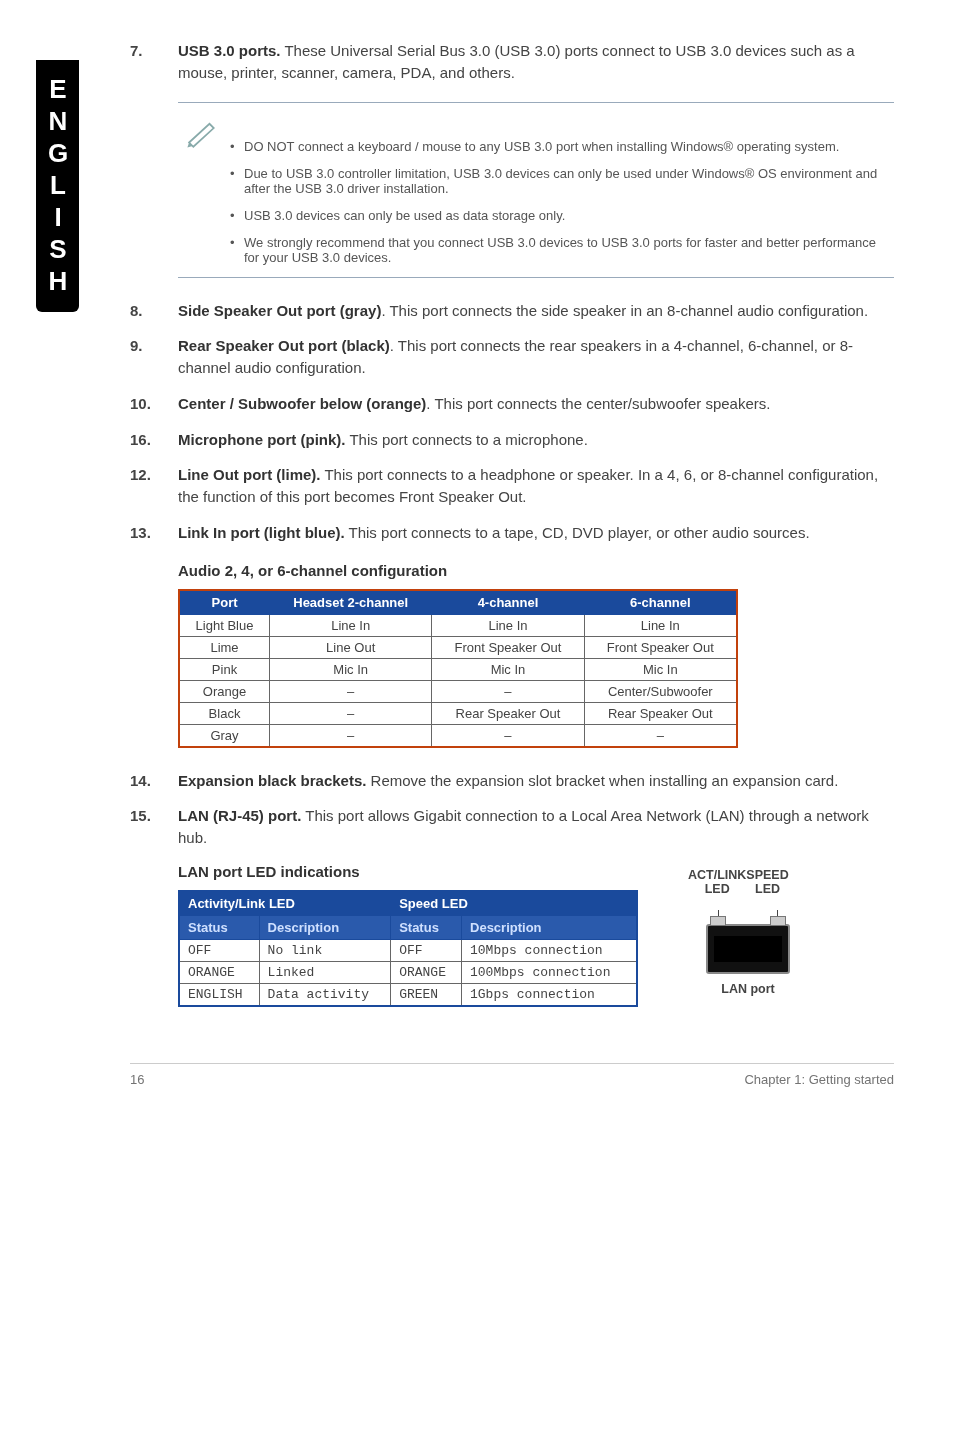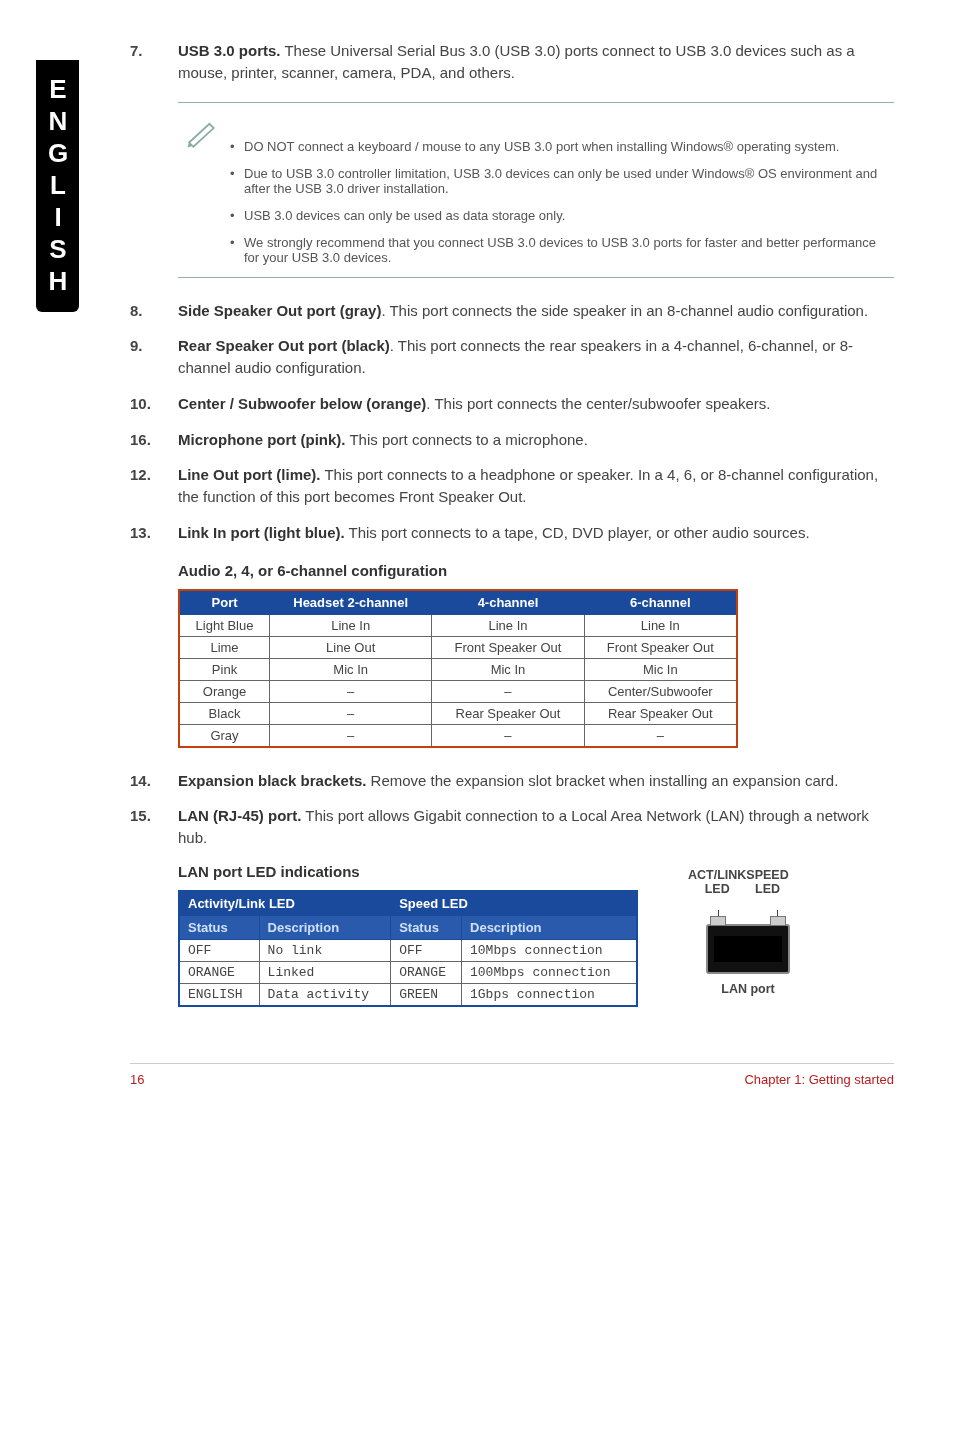--- a/index.html
+++ b/index.html
@@ -135,21 +135,21 @@
   .led-line.l { left: 20px; }
   .led-line.r { right: 20px; }
   .lan-caption { font-weight: bold; margin-top: 6px; }
   .footer {
     display: flex;
     justify-content: space-between;
     margin-top: 56px;
     border-top: 1px solid #ccc;
     padding-top: 8px;
     font-size: 13px;
-    color: #b91c1c;
+    color: #737373;
   }
 </style>
 </head>
 <body>
 
 <div class="page">
   <div class="side-tab">ENGLISH</div>
 
   <div class="content">
     <ol class="main">

